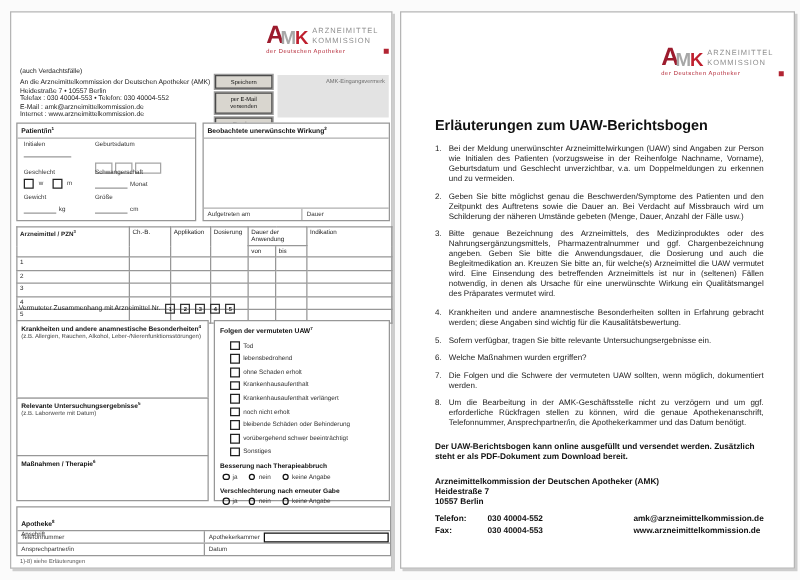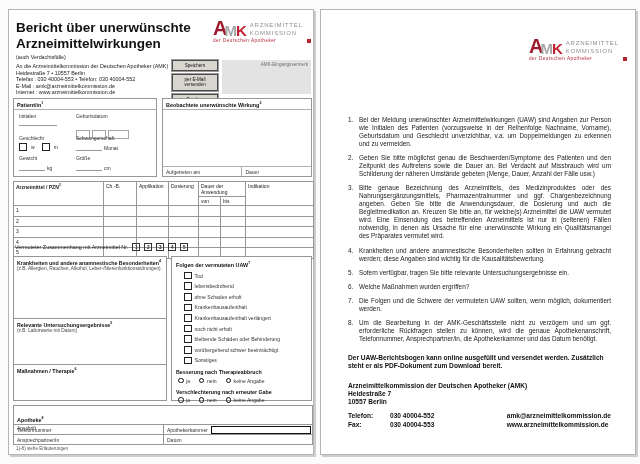--- a/index.html
+++ b/index.html
@@ -101,21 +101,20 @@
   .rp-org{position:absolute;left:27px;top:372px;font-weight:bold;font-size:6.6px;line-height:8px;color:#111;}
   .rp-contact{position:absolute;left:27px;top:402px;width:263px;display:flex;justify-content:space-between;font-weight:bold;font-size:6.6px;line-height:8.6px;color:#111;}
   .ct-left{display:grid;grid-template-columns:36px auto;column-gap:6px;}
 </style>
 </head>
 <body>
 
 <div class="canvas">
 
   <div class="page page-left">
-    <div class="lp-title">Bericht über unerwünschte Arzneimittelwirkungen</div>
     <div class="lp-logo logo-slot">
 <div class="logo">
   <div class="logo-letters">
     <span class="la">A</span>
     <span class="lm">M</span>
     <span class="lk">K</span>
   </div>
   <div class="logo-right">
     <div class="lt1">ARZNEIMITTEL</div>
     <div class="lt2">KOMMISSION</div>
@@ -403,20 +402,21 @@
   <div class="logo-right">
     <div class="lt1">ARZNEIMITTEL</div>
     <div class="lt2">KOMMISSION</div>
   </div>
   <div class="lt3">
     <span>der Deutschen Apotheker</span>
     <span class="flag"></span>
   </div>
 </div>
       </div>
+    <div class="rp-title">Erläuterungen zum UAW-Berichtsbogen</div>
     <ol class="rp-list" id="notelist">
         <li>
           <span class="num">1.</span>
           <span class="txt">Bei der Meldung unerwünschter Arzneimittelwirkungen (UAW) sind Angaben zur Person wie Initialen des Patienten (vorzugsweise in der Reihenfolge Nachname, Vorname), Geburtsdatum und Geschlecht unverzichtbar, v.a. um Doppelmeldungen zu erkennen und zu vermeiden.</span>
         </li>
         <li>
           <span class="num">2.</span>
           <span class="txt">Geben Sie bitte möglichst genau die Beschwerden/Symptome des Patienten und den Zeitpunkt des Auftretens sowie die Dauer an. Bei Verdacht auf Missbrauch wird um Schilderung der näheren Umstände gebeten (Menge, Dauer, Anzahl der Fälle usw.)</span>
         </li>
         <li>

